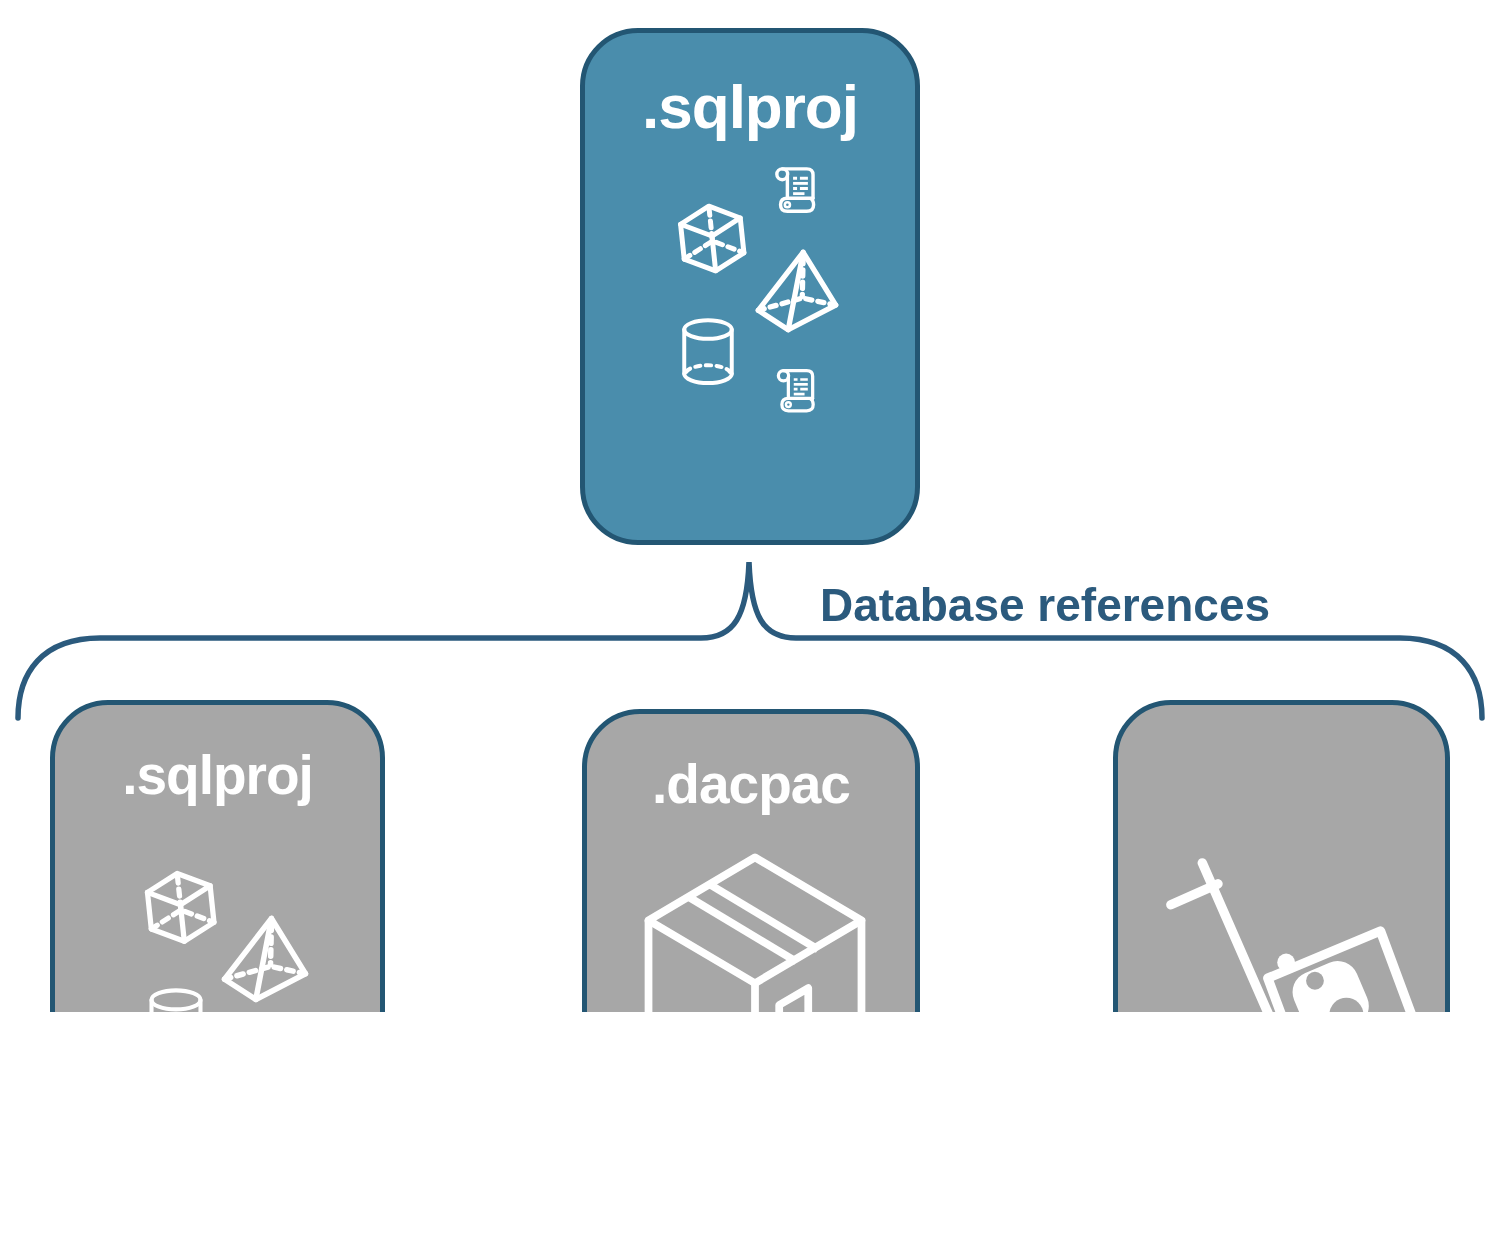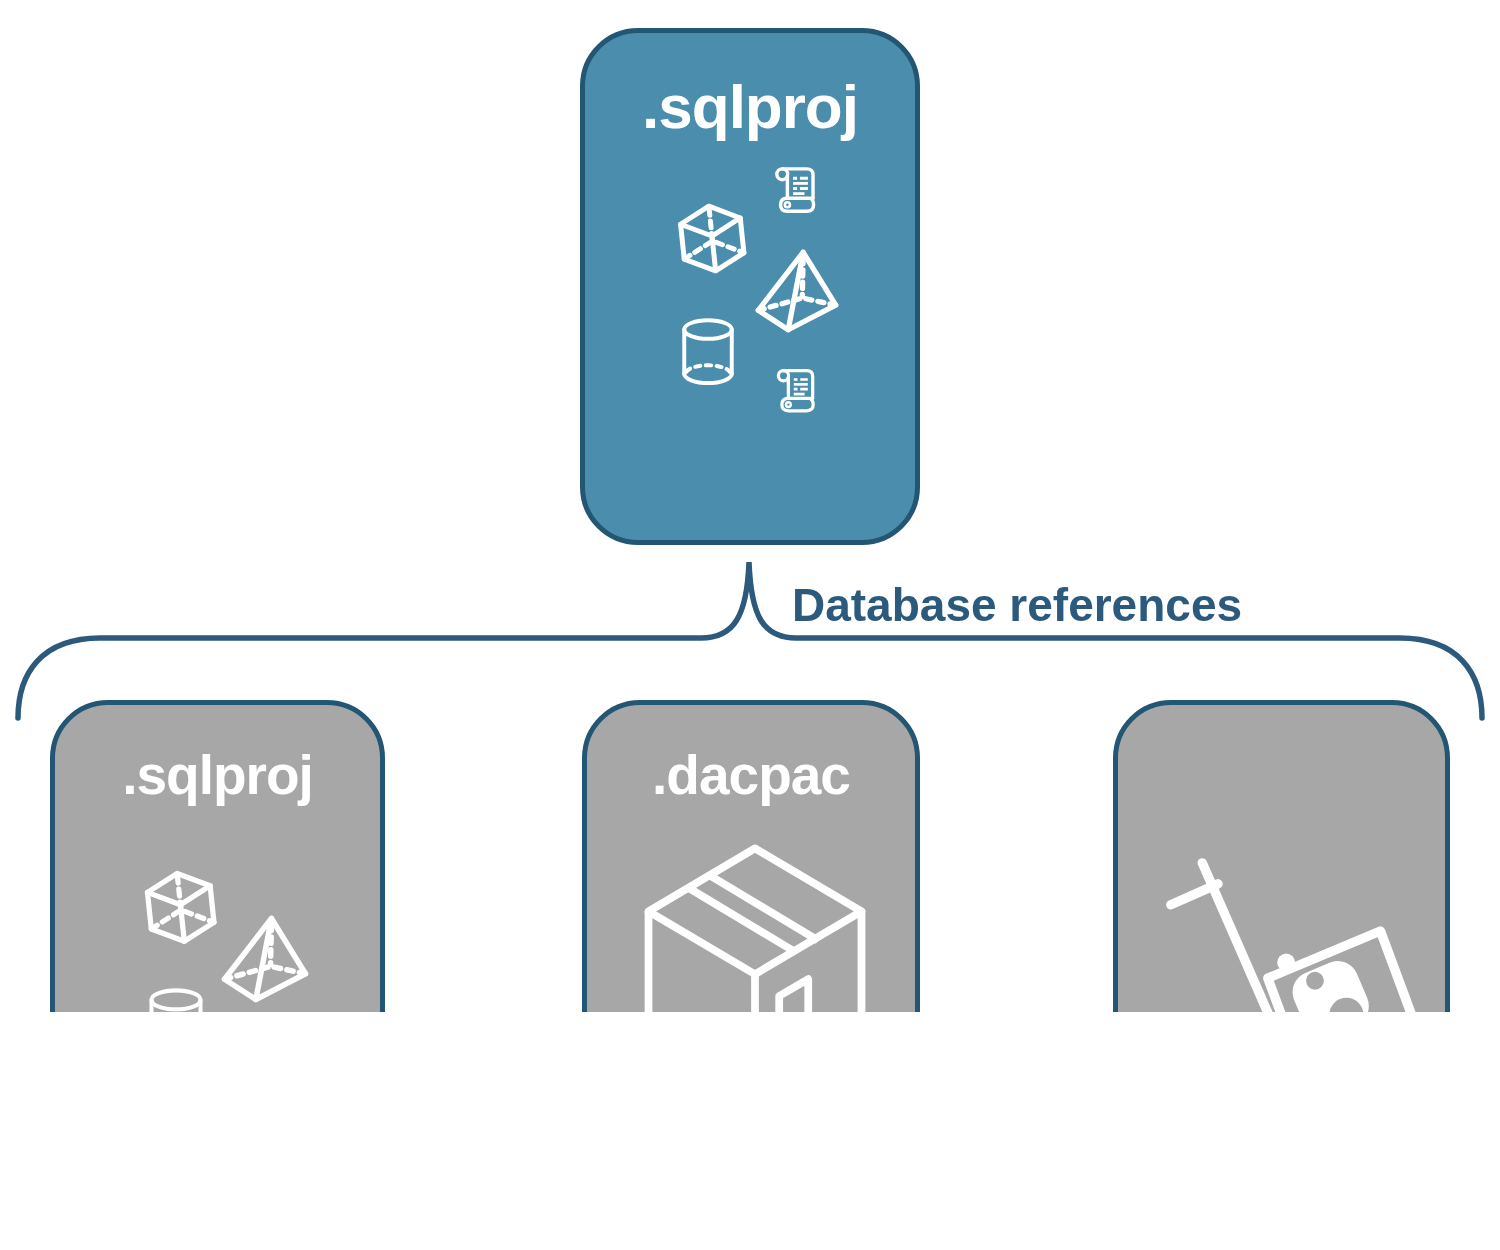--- a/index.html
+++ b/index.html
@@ -8,32 +8,32 @@
     font-family:"Liberation Sans",sans-serif;overflow:hidden;
   }
   .node{
     position:absolute;box-sizing:border-box;
     border:5px solid var(--border,#235673);
     border-radius:58px;
   }
   .node-parent{left:580px;top:28px;width:340px;height:517px;background:var(--accent,#4a8dac);}
   .node-child{top:700px;height:525px;background:var(--muted,#a7a7a7);}
   #child-0{left:50px;width:335px;}
-  #child-1{left:582px;width:338px;}
+  #child-1{left:582px;width:338px;margin-top:9px;}
   #child-2{left:1113px;width:337px;}
   .node-label{
     position:absolute;left:0;right:0;text-align:center;
     color:#fff;font-weight:700;letter-spacing:-1px;
   }
   .node-parent .node-label{top:38px;font-size:62px;}
   .node-child .node-label{top:38px;font-size:55px;}
   .icon{position:absolute;}
   .brace{position:absolute;left:0;top:540px;width:1500px;height:200px;}
   .connector-label{
-    position:absolute;left:792px;top:578px;width:470px;
+    position:absolute;left:820px;top:578px;width:470px;
     font-size:46px;font-weight:700;color:var(--navy,#2b5a7d);white-space:nowrap;
   }
   .rot{transform:rotate(-6deg);}
 </style>
 </head>
 <body>
 
 <div class="canvas">
 
   <svg width="0" height="0" style="position:absolute" aria-hidden="true">

